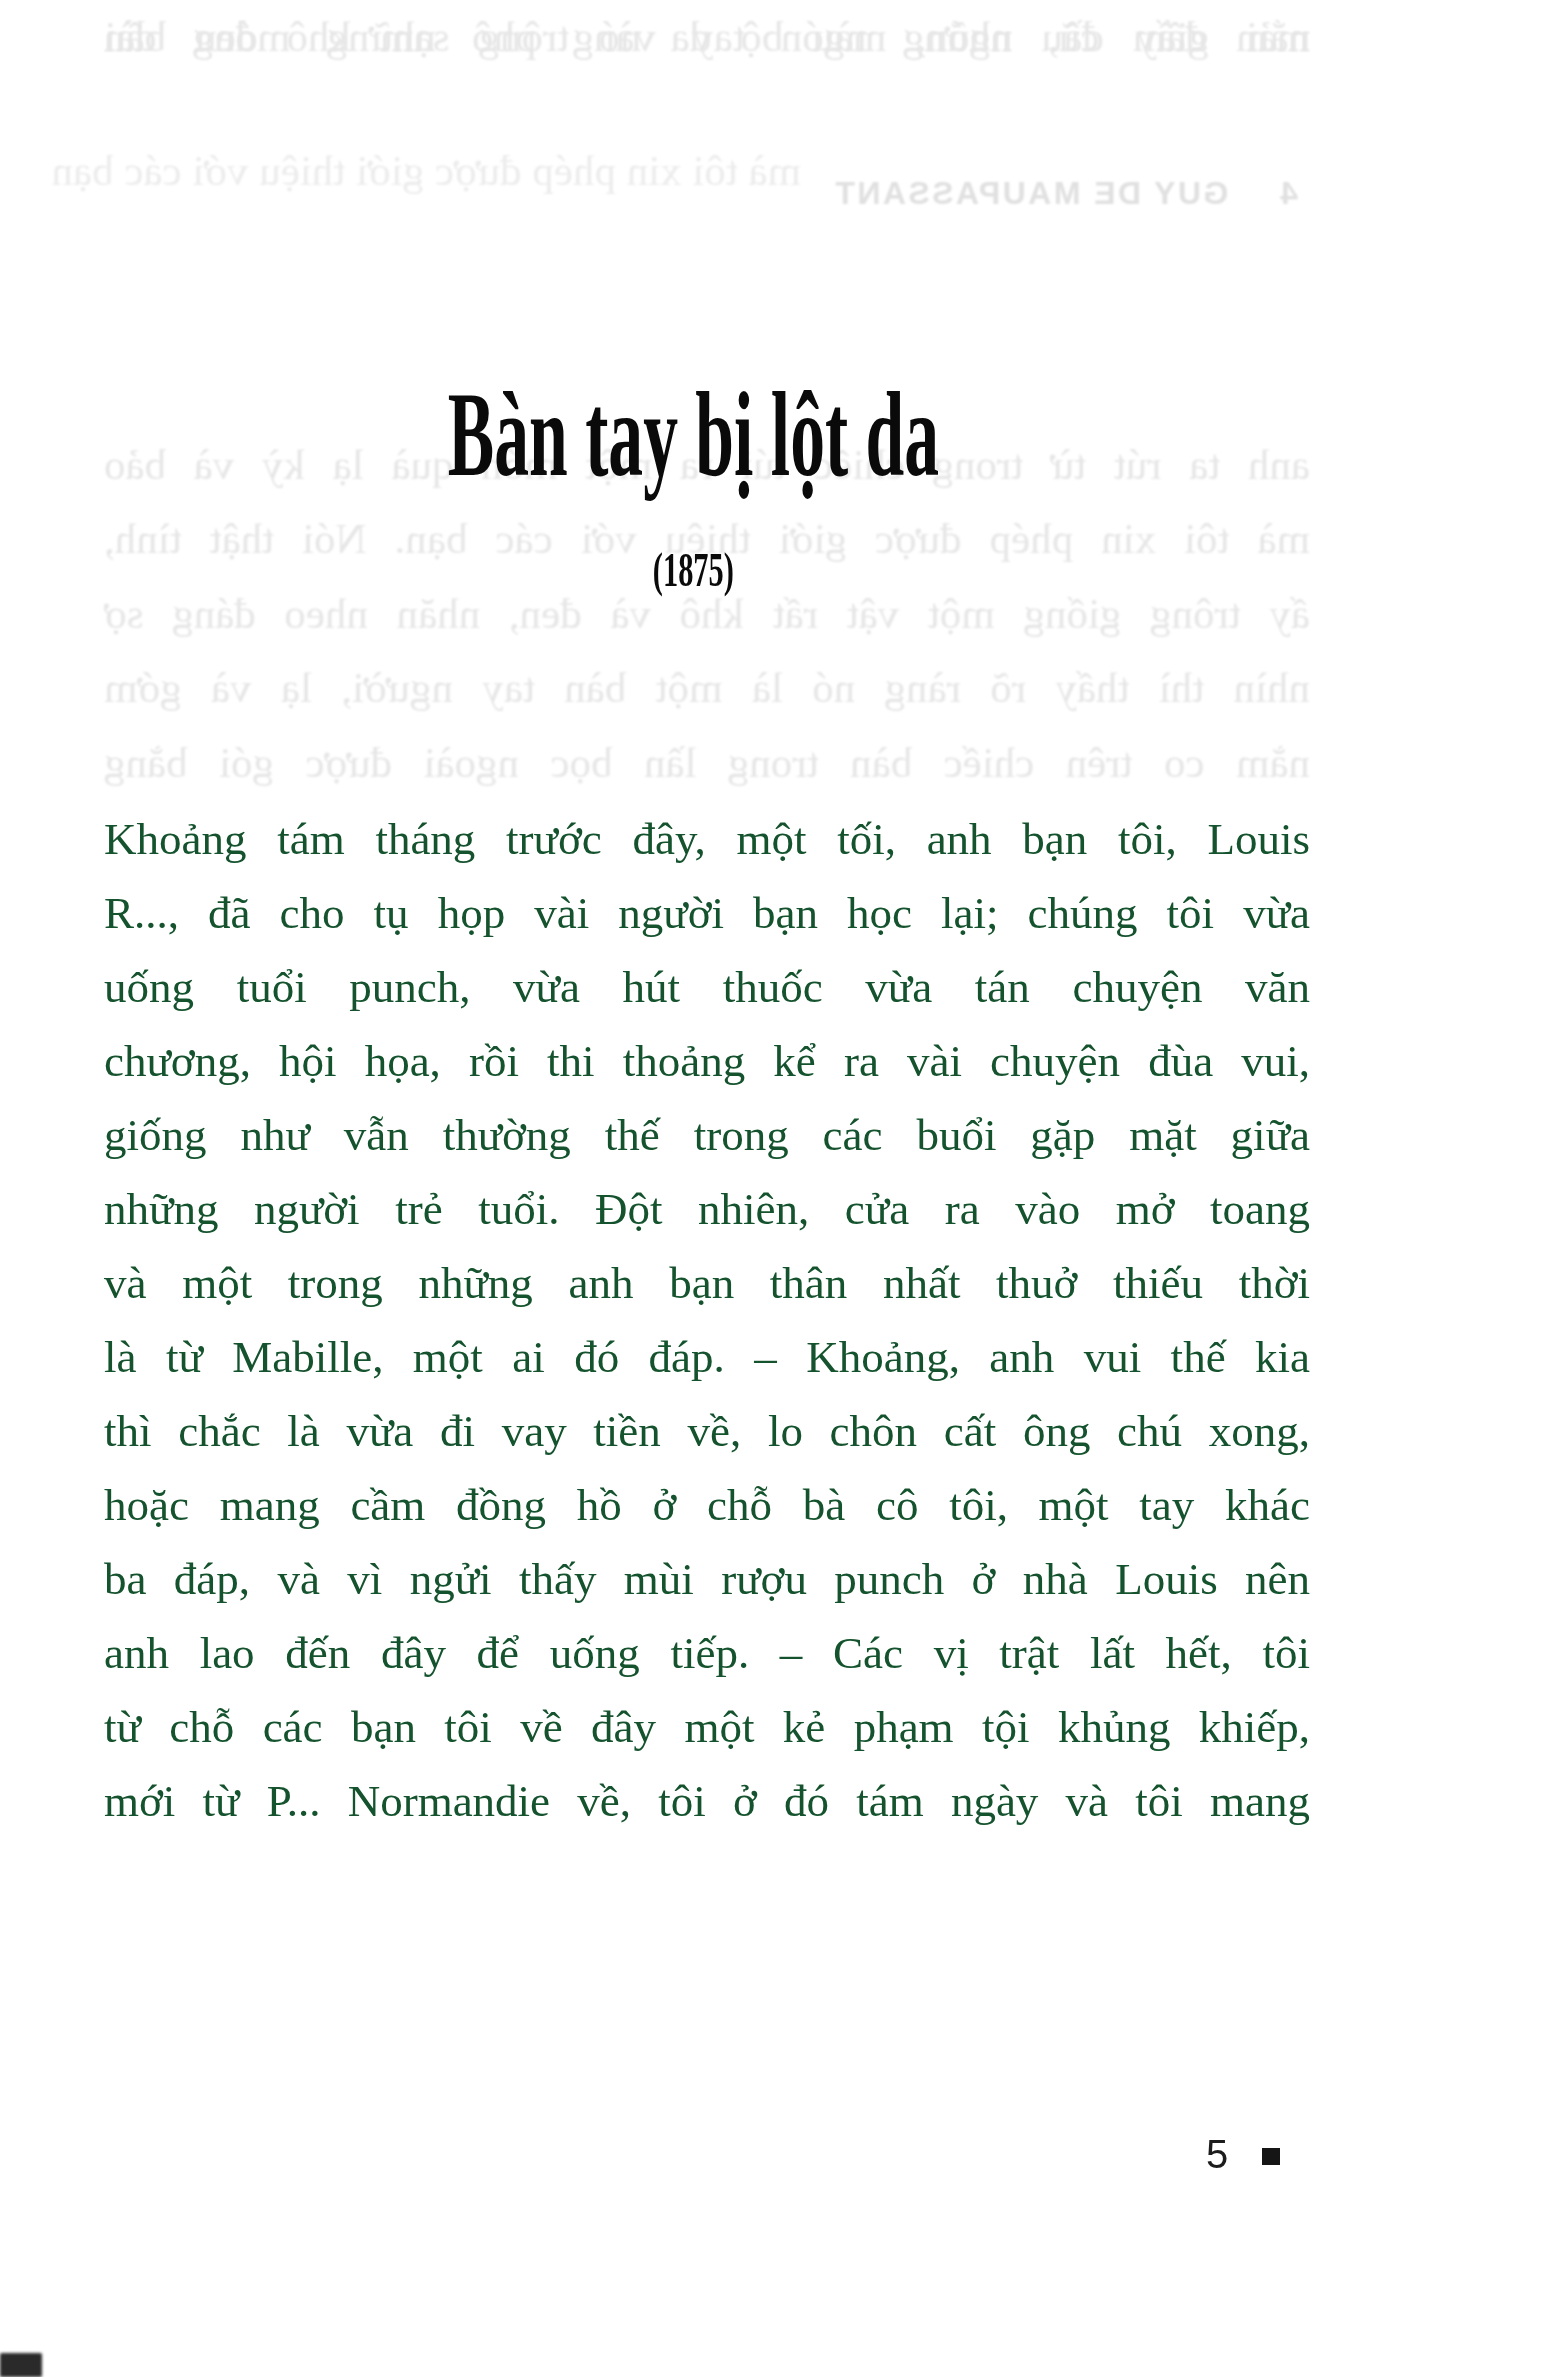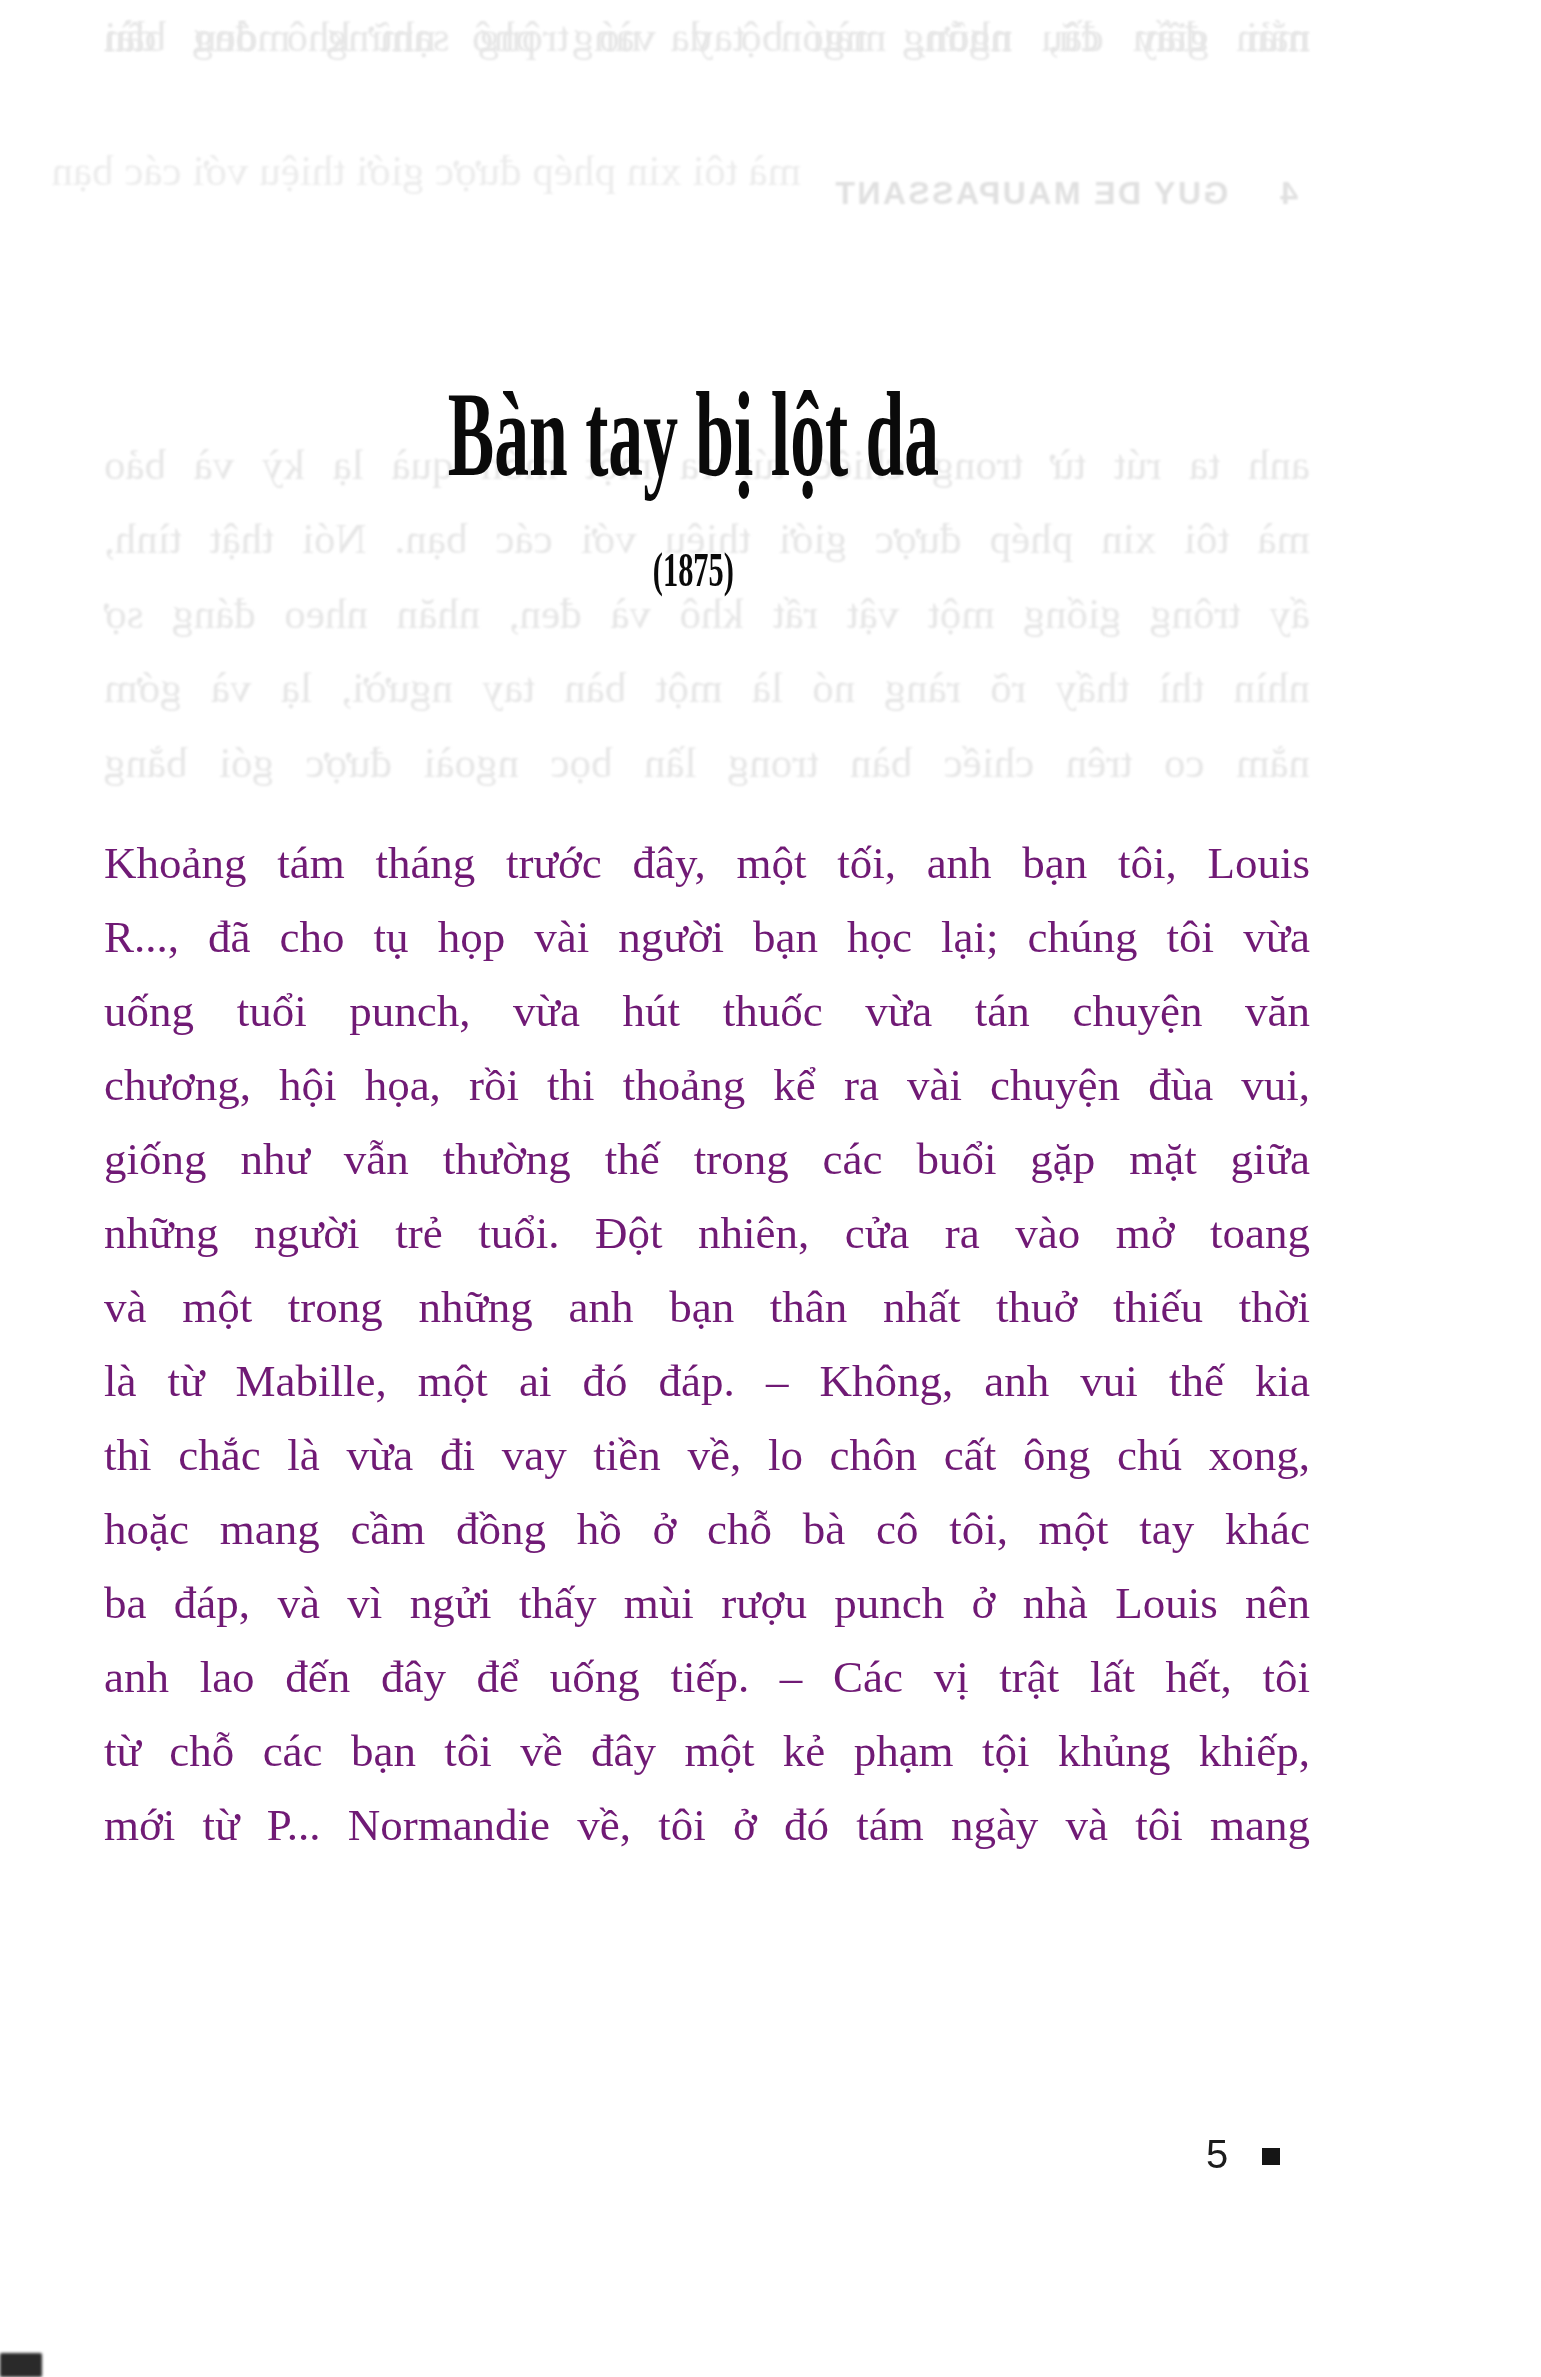--- a/index.html
+++ b/index.html
@@ -89,23 +89,23 @@
     font-size: 49px;
     line-height: 74px;
     font-weight: 700;
   }
   .year-line .condensed { transform: scaleX(0.62); }
 
   
   .body-text {
     position: absolute;
     left: 104px;
-    top: 826px;
+    top: 802px;
     width: 1206px;
-    color: #701a75;
+    color: #14532d;
   }
   .body-line {
     margin: 0;
     font-size: 45px;
     line-height: 74px;
     text-align: justify;
     text-align-last: justify;
     white-space: nowrap;
     overflow: visible;
   }
@@ -170,21 +170,21 @@
   </div>
 
   <div class="body-text">
     <p class="body-line">Khoảng tám tháng trước đây, một tối, anh bạn tôi, Louis</p>
     <p class="body-line">R..., đã cho tụ họp vài người bạn học lại; chúng tôi vừa</p>
     <p class="body-line">uống tuổi punch, vừa hút thuốc vừa tán chuyện văn</p>
     <p class="body-line">chương, hội họa, rồi thi thoảng kể ra vài chuyện đùa vui,</p>
     <p class="body-line">giống như vẫn thường thế trong các buổi gặp mặt giữa</p>
     <p class="body-line">những người trẻ tuổi. Đột nhiên, cửa ra vào mở toang</p>
     <p class="body-line">và một trong những anh bạn thân nhất thuở thiếu thời</p>
-    <p class="body-line">là từ Mabille, một ai đó đáp. – Không, anh vui thế kia</p>
+    <p class="body-line">là từ Mabille, một ai đó đáp. – Khoảng, anh vui thế kia</p>
     <p class="body-line">thì chắc là vừa đi vay tiền về, lo chôn cất ông chú xong,</p>
     <p class="body-line">hoặc mang cầm đồng hồ ở chỗ bà cô tôi, một tay khác</p>
     <p class="body-line">ba đáp, và vì ngửi thấy mùi rượu punch ở nhà Louis nên</p>
     <p class="body-line">anh lao đến đây để uống tiếp. – Các vị trật lất hết, tôi</p>
     <p class="body-line">từ chỗ các bạn tôi về đây một kẻ phạm tội khủng khiếp,</p>
     <p class="body-line">mới từ P... Normandie về, tôi ở đó tám ngày và tôi mang</p>
   </div>
 
   <div class="footer">
     <span class="page-number">5</span>

